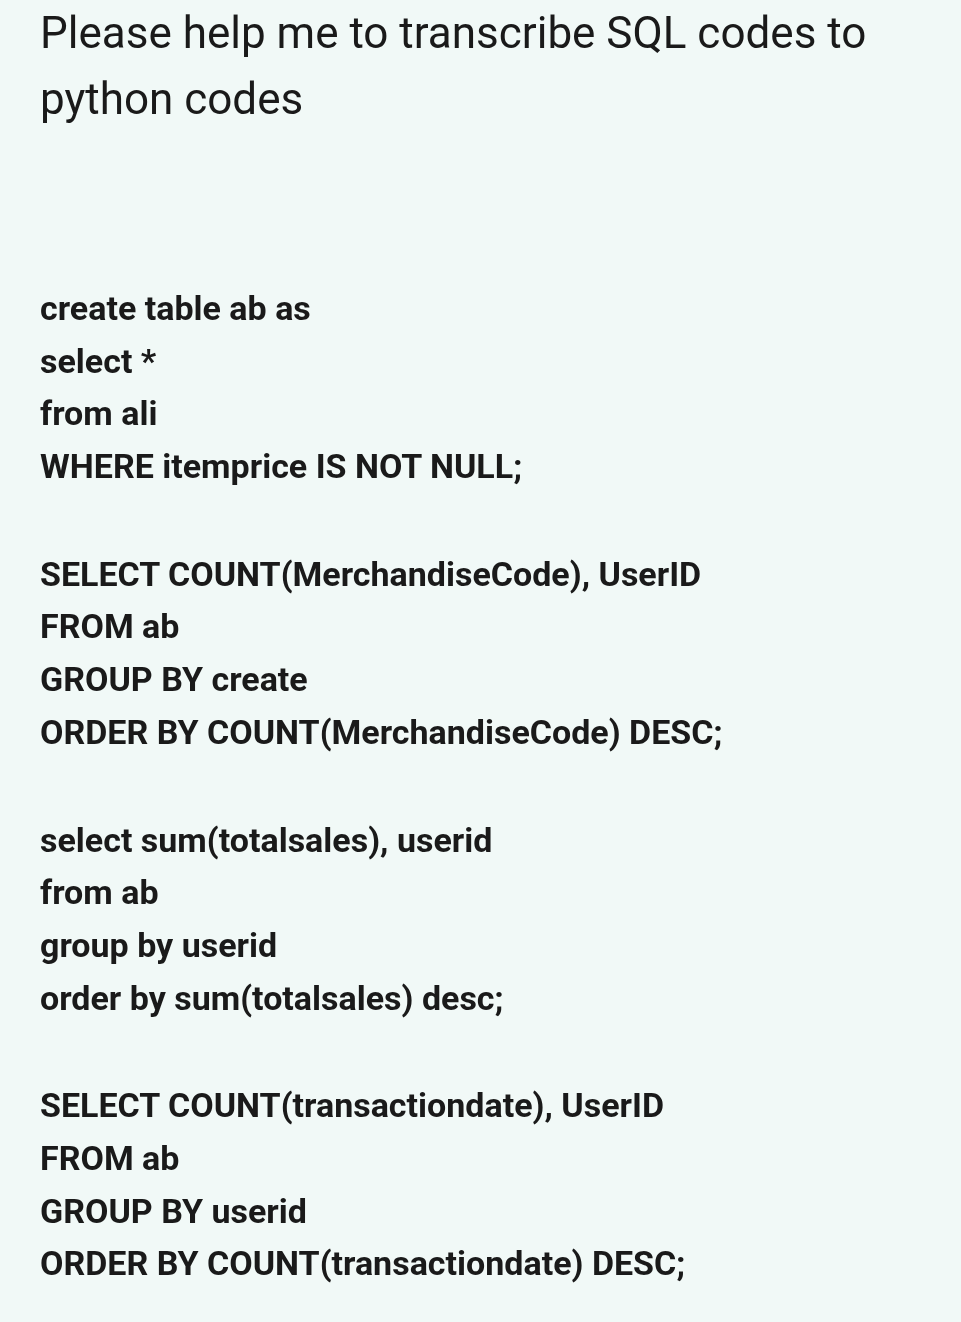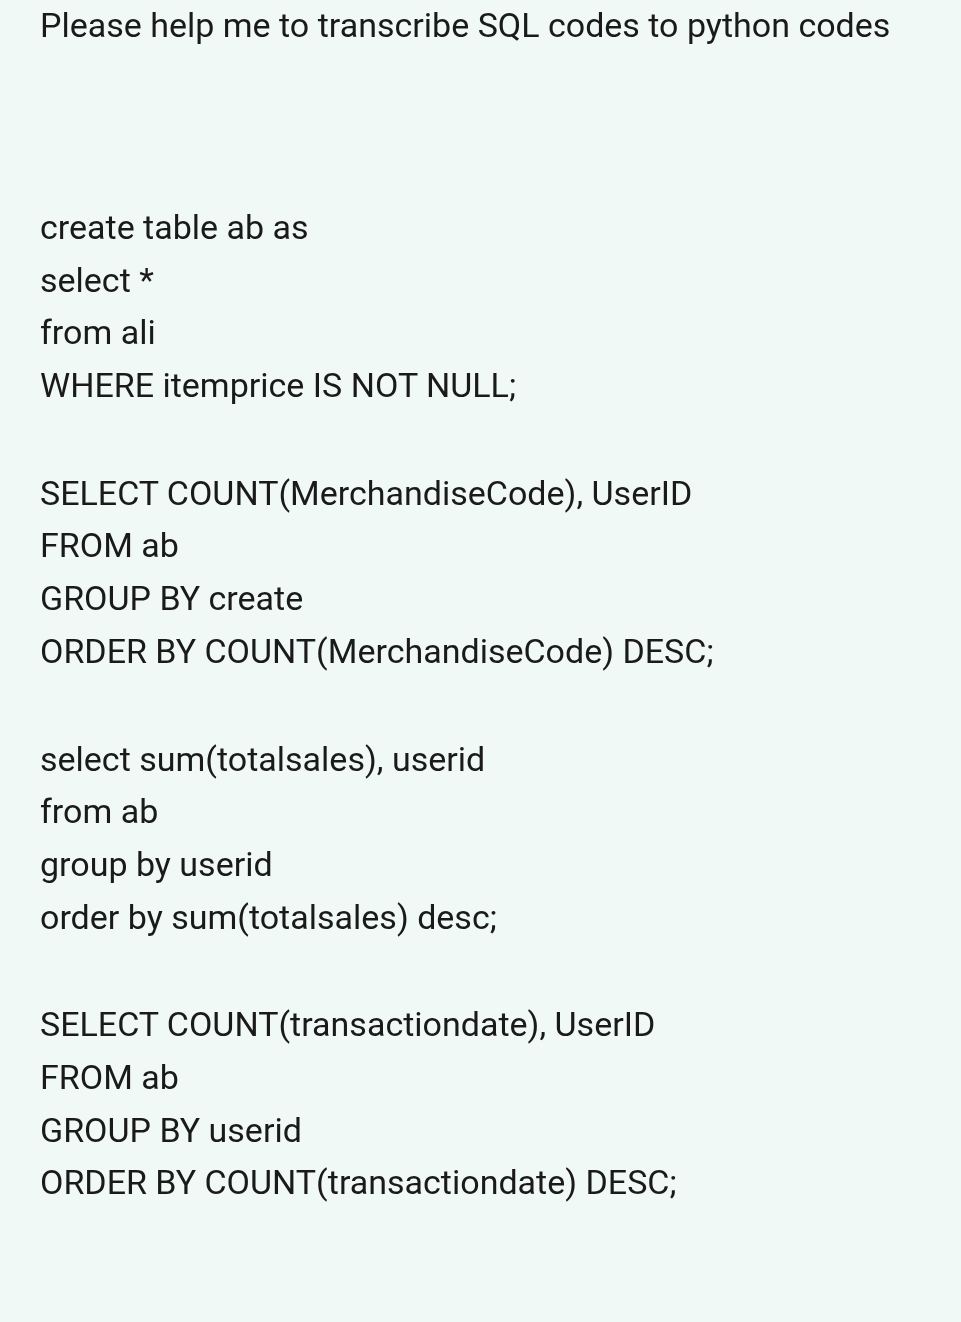--- a/index.html
+++ b/index.html
@@ -9,30 +9,30 @@
     }
     body {
       background-color: #f1f9f7;
       font-family: -apple-system, BlinkMacSystemFont, "Segoe UI", Roboto, "Helvetica Neue", Arial, sans-serif;
       color: #1a1a1a;
       padding: 0 40px;
       width: 961px;
       min-height: 1322px;
     }
     .intro {
-      font-size: 34px;
+      font-size: 44px;
       line-height: 1.5;
       margin-bottom: 150px;
       font-weight: 400;
     }
     .code-block {
       font-size: 34px;
       line-height: 1.55;
       margin-bottom: 55px;
-      font-weight: 400;
+      font-weight: 700;
       white-space: pre-line;
     }
     .code-block:last-child {
       margin-bottom: 16px;
     }
   </style>
 </head>
 <body>
 
 <p class="intro">Please help me to transcribe SQL codes to python codes</p>

